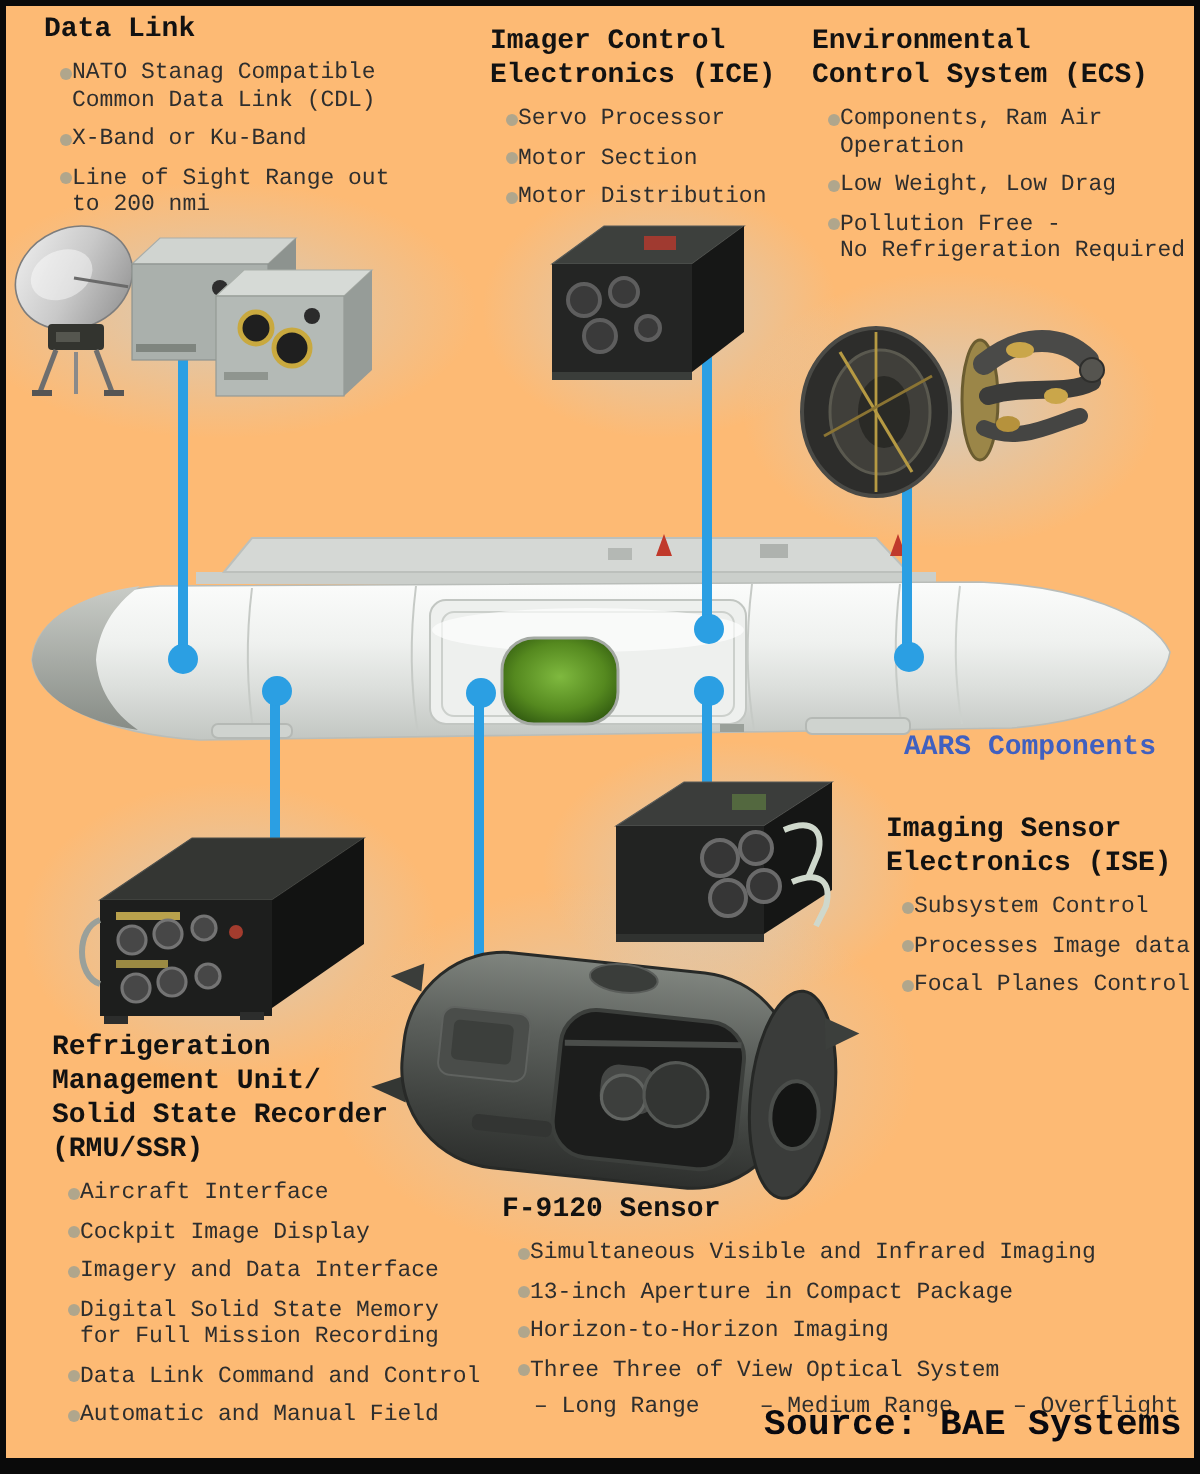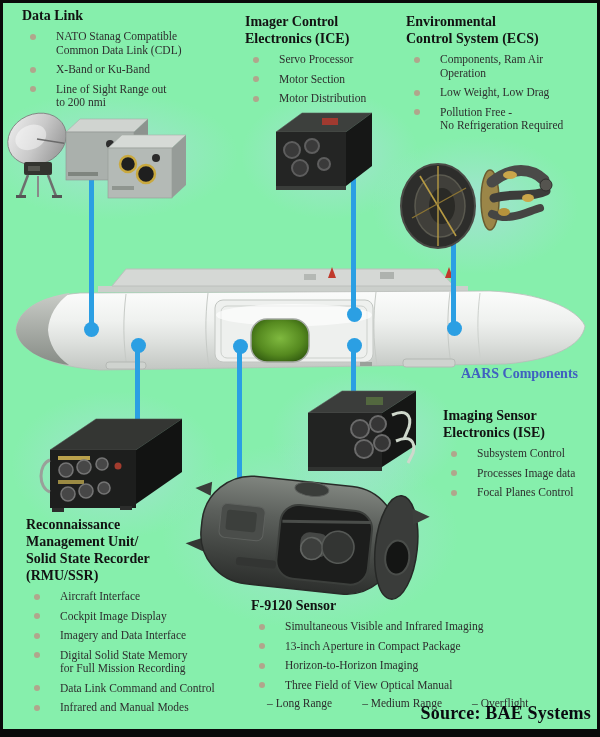--- a/index.html
+++ b/index.html
@@ -1,32 +1,32 @@
 <!DOCTYPE html>
 <html><head>
 <meta charset="utf-8">
 <style>
   html,body{margin:0;padding:0;background:#888;}
   #canvas{
-    position:relative; width:600px; height:737px; background:#86efac;
-    font-family:Liberation Serif, serif; overflow:hidden;
+    position:relative; width:600px; height:737px; background:#fdba74;
+    font-family:Liberation Mono, monospace; overflow:hidden;
     box-sizing:border-box;
   }
   .frame{position:absolute; inset:0; border:3px solid #0a0a0a; border-bottom-width:8px;
     pointer-events:none; z-index:10;}
   .glow{position:absolute; z-index:0;
     background:radial-gradient(ellipse at center, rgba(185,216,240,.55) 0%, rgba(185,216,240,0) 70%);}
   .hw{position:absolute; z-index:3;}
   .sec{position:absolute; z-index:4;}
   .sec-title{
     margin:0; font-size:14px; line-height:17px; font-weight:bold; color:#121212;
     white-space:pre-line; letter-spacing:0;
   }
   .bullets{margin-top:2px;}
-  .bullet{display:flex; align-items:flex-start; gap:20px; padding-left:8px;
+  .bullet{display:flex; align-items:flex-start; gap:0; padding-left:8px;
     margin-top:6px; font-size:11.5px; line-height:13.5px; color:#2e2e2e;}
   .dot{flex:none; width:6px; height:6px; border-radius:50%; background:#b0a68c; margin-top:3.5px;}
   .btext{white-space:pre-line;}
   .subrow{display:flex; gap:30px; padding-left:16px; margin-top:5px;
     font-size:11.5px; line-height:13.5px; color:#2e2e2e;}
   .line{position:absolute; width:5px; background:#2b9fe3; z-index:2;}
   .cdot{position:absolute; width:15px; height:15px; border-radius:50%; background:#2b9fe3; z-index:2;}
   #aars-label{position:absolute; right:22px; top:366px; z-index:4;
     font-size:14px; font-weight:bold; color:#4060c0;}
   #source-label{position:absolute; right:9px; top:703px; z-index:11;
@@ -326,21 +326,21 @@
         </div>
 
         <div class="bullet">
           <span class="dot"></span>
           <span class="btext">Focal Planes Control</span>
         </div>
       </div>
   </section>
 
   <section class="sec" style="left:26px;top:516px;width:225px;">
-    <h3 class="sec-title">Reconnaissance
+    <h3 class="sec-title">Refrigeration
 Management Unit/
 Solid State Recorder
 (RMU/SSR)</h3>
     <div class="bullets">
 
         <div class="bullet">
           <span class="dot"></span>
           <span class="btext">Aircraft Interface</span>
         </div>
 
@@ -361,21 +361,21 @@
         </div>
 
         <div class="bullet">
           <span class="dot"></span>
           <span class="btext">Data Link Command and Control</span>
         </div>
 
 
         <div class="bullet">
           <span class="dot"></span>
-          <span class="btext">Infrared and Manual Modes</span>
+          <span class="btext">Automatic and Manual Field</span>
         </div>
       </div>
   </section>
 
   <section class="sec" style="left:251px;top:597px;width:345px;">
     <h3 class="sec-title">F-9120 Sensor</h3>
     <div class="bullets">
 
         <div class="bullet">
           <span class="dot"></span>
@@ -387,21 +387,21 @@
           <span class="btext">13-inch Aperture in Compact Package</span>
         </div>
 
         <div class="bullet">
           <span class="dot"></span>
           <span class="btext">Horizon-to-Horizon Imaging</span>
         </div>
 
         <div class="bullet">
           <span class="dot"></span>
-          <span class="btext">Three Field of View Optical Manual</span>
+          <span class="btext">Three Three of View Optical System</span>
         </div>
       </div>
     <div class="subrow">
       <span>–  Long Range</span>
       <span>–  Medium Range</span>
       <span>–  Overflight</span>
     </div>
   </section>
 
   <div id="source-label">Source: BAE Systems</div>

